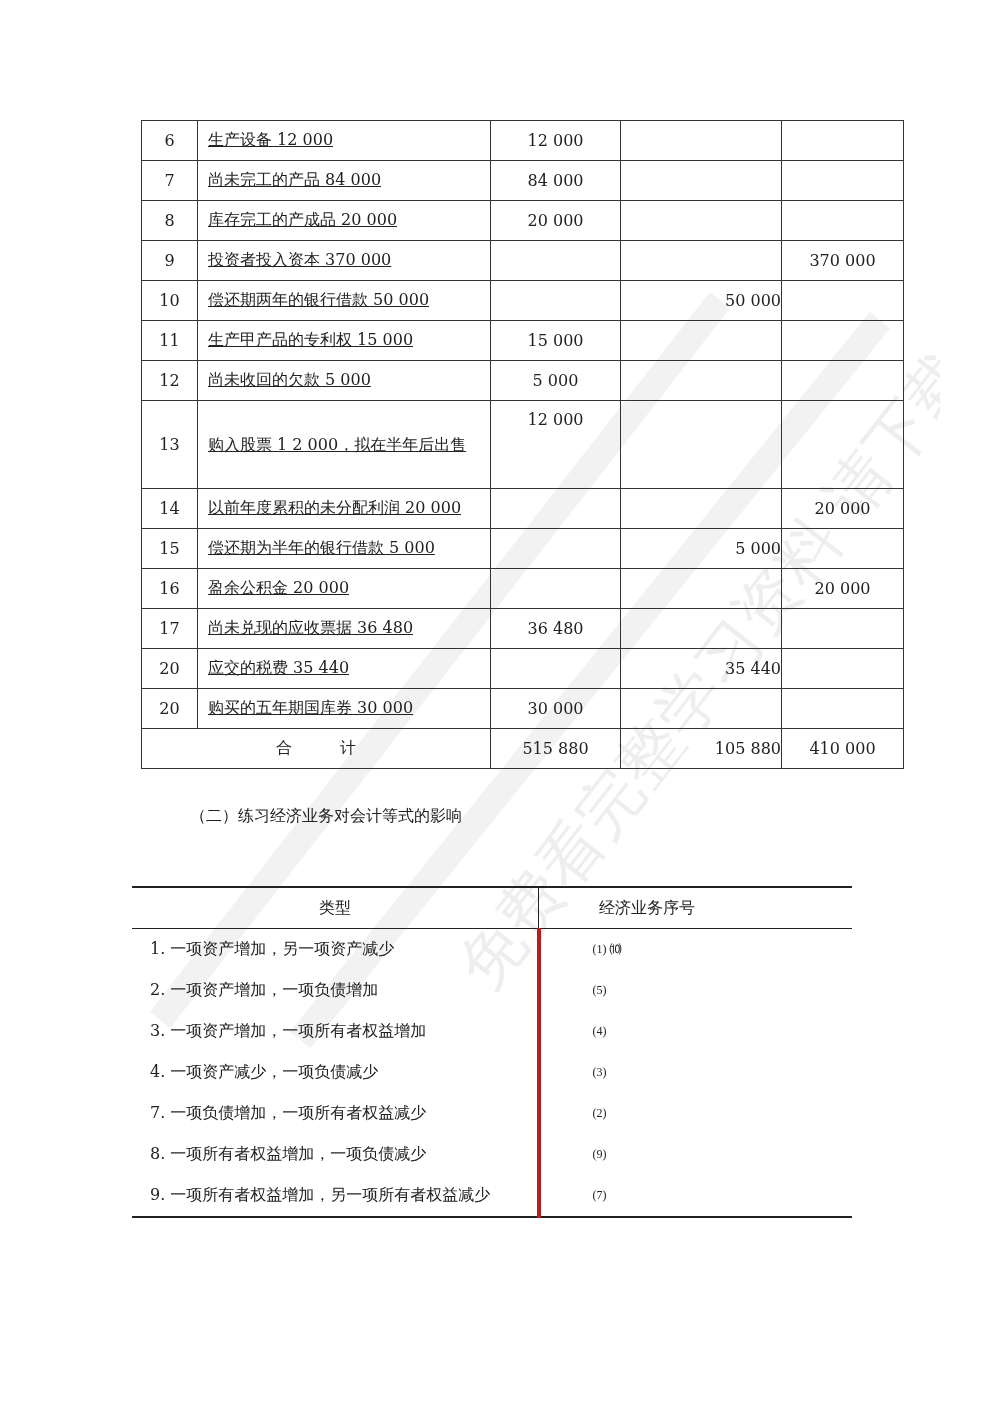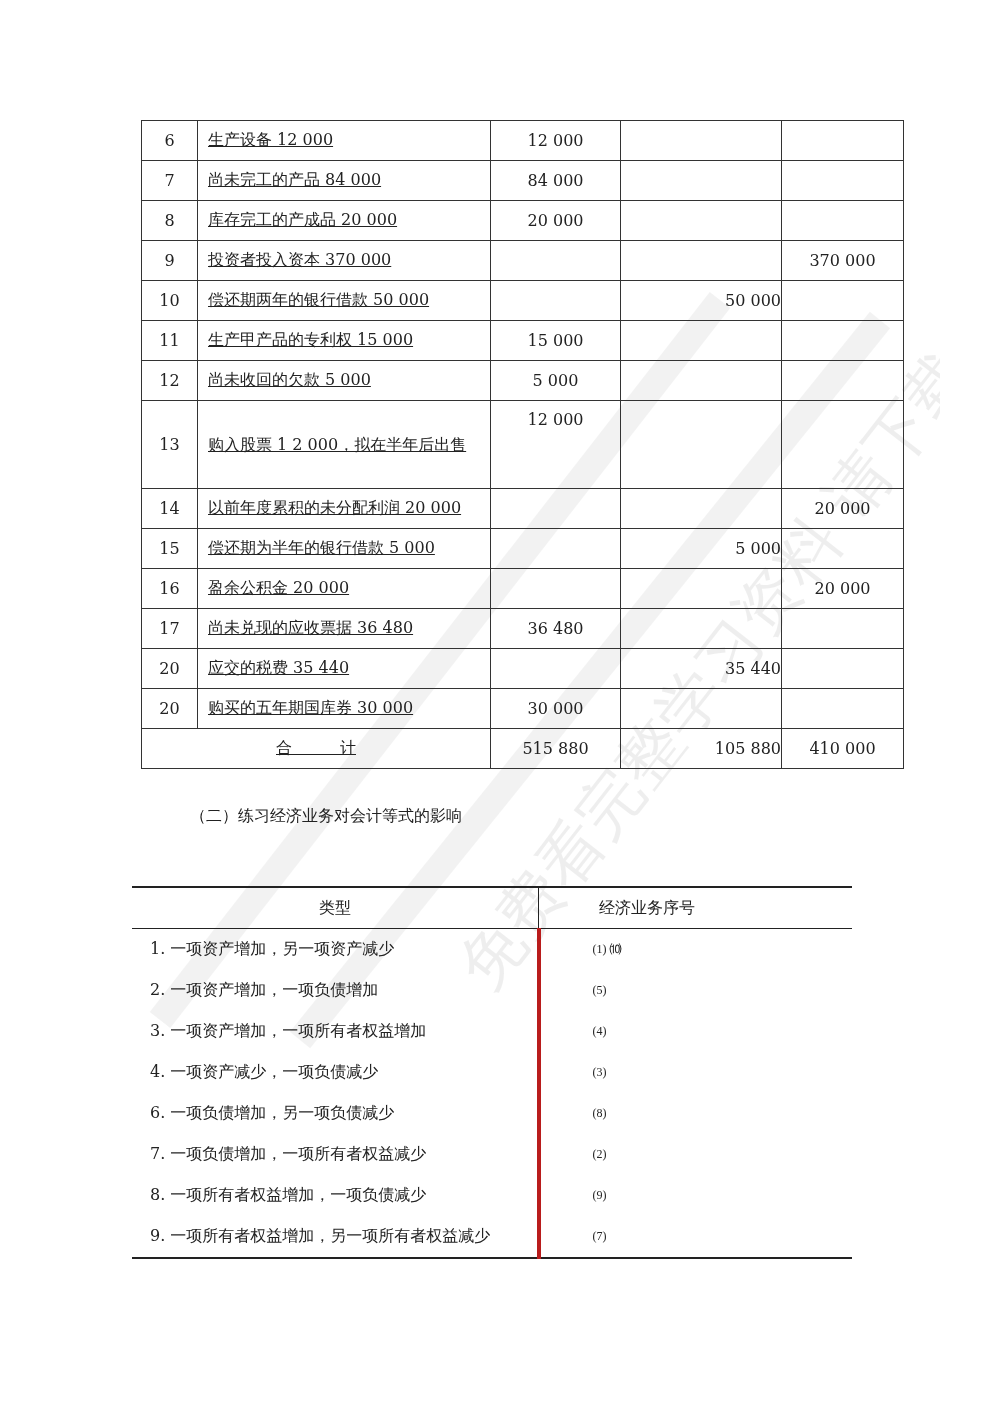--- a/index.html
+++ b/index.html
@@ -9,21 +9,21 @@
   table.t1 { position:absolute; left:141px; top:120px; border-collapse:collapse; font-size:16px; }
   table.t1 td { border:1px solid #333; height:39px; padding:0; vertical-align:middle; }
   table.t1 td.num { width:55px; text-align:center; }
   table.t1 td.desc { width:282px; padding-left:10px; text-align:left;text-decoration:underline; }
   table.t1 td.c1 { width:129px; text-align:center; }
   table.t1 td.c2 { width:117px; text-align:right;padding-left:43px; }
   table.t1 td.c3 { width:121px; text-align:center; }
   table.t1 tr.tall td { height:78px; }
   table.t1 tr.tall td.desc { line-height:39px; }
   table.t1 tr.tall td.c1 { vertical-align:top; padding-top:9px; }
-  table.t1 td.total-label { text-align:center; letter-spacing:0;text-decoration:underline; }
+  table.t1 td.total-label { text-align:center; letter-spacing:0; }
   .section-title { position:absolute; left:190px; top:806px; font-size:16px; }
   table.t2 { position:absolute; left:132px; top:886px; border-collapse:collapse; font-size:16px; width:720px; }
   table.t2 th { font-weight:normal; height:38px; border-top:2px solid #222; border-bottom:1.5px solid #222; }
   table.t2 th.type { width:404px; text-align:center; border-right:1px solid #222; }
   table.t2 th.seq { text-align:left; padding-left:60px; }
   table.t2 td { height:39px; }
   table.t2 td.type { border-right:4px solid #b91c1c; padding-left:18px; text-align:left; }
   table.t2 td.seq { padding-left:52px; font-size:12px;font-family:Liberation Serif, serif; }
   table.t2 tr.last td { border-bottom:2px solid #222; }
 </style>
@@ -167,24 +167,20 @@
       </tr>
     <tr>
         <td class="type">3. 一项资产增加，一项所有者权益增加</td>
         <td class="seq">(4)</td>
       </tr>
     <tr>
         <td class="type">4. 一项资产减少，一项负债减少</td>
         <td class="seq">(3)</td>
       </tr>
     <tr>
-        <td class="type">6. 一项负债增加，另一项负债减少</td>
-        <td class="seq">(8)</td>
-      </tr>
-    <tr>
         <td class="type">7. 一项负债增加，一项所有者权益减少</td>
         <td class="seq">(2)</td>
       </tr>
     <tr>
         <td class="type">8. 一项所有者权益增加，一项负债减少</td>
         <td class="seq">(9)</td>
       </tr>
     <tr class="last">
         <td class="type">9. 一项所有者权益增加，另一项所有者权益减少</td>
         <td class="seq">(7)</td>

